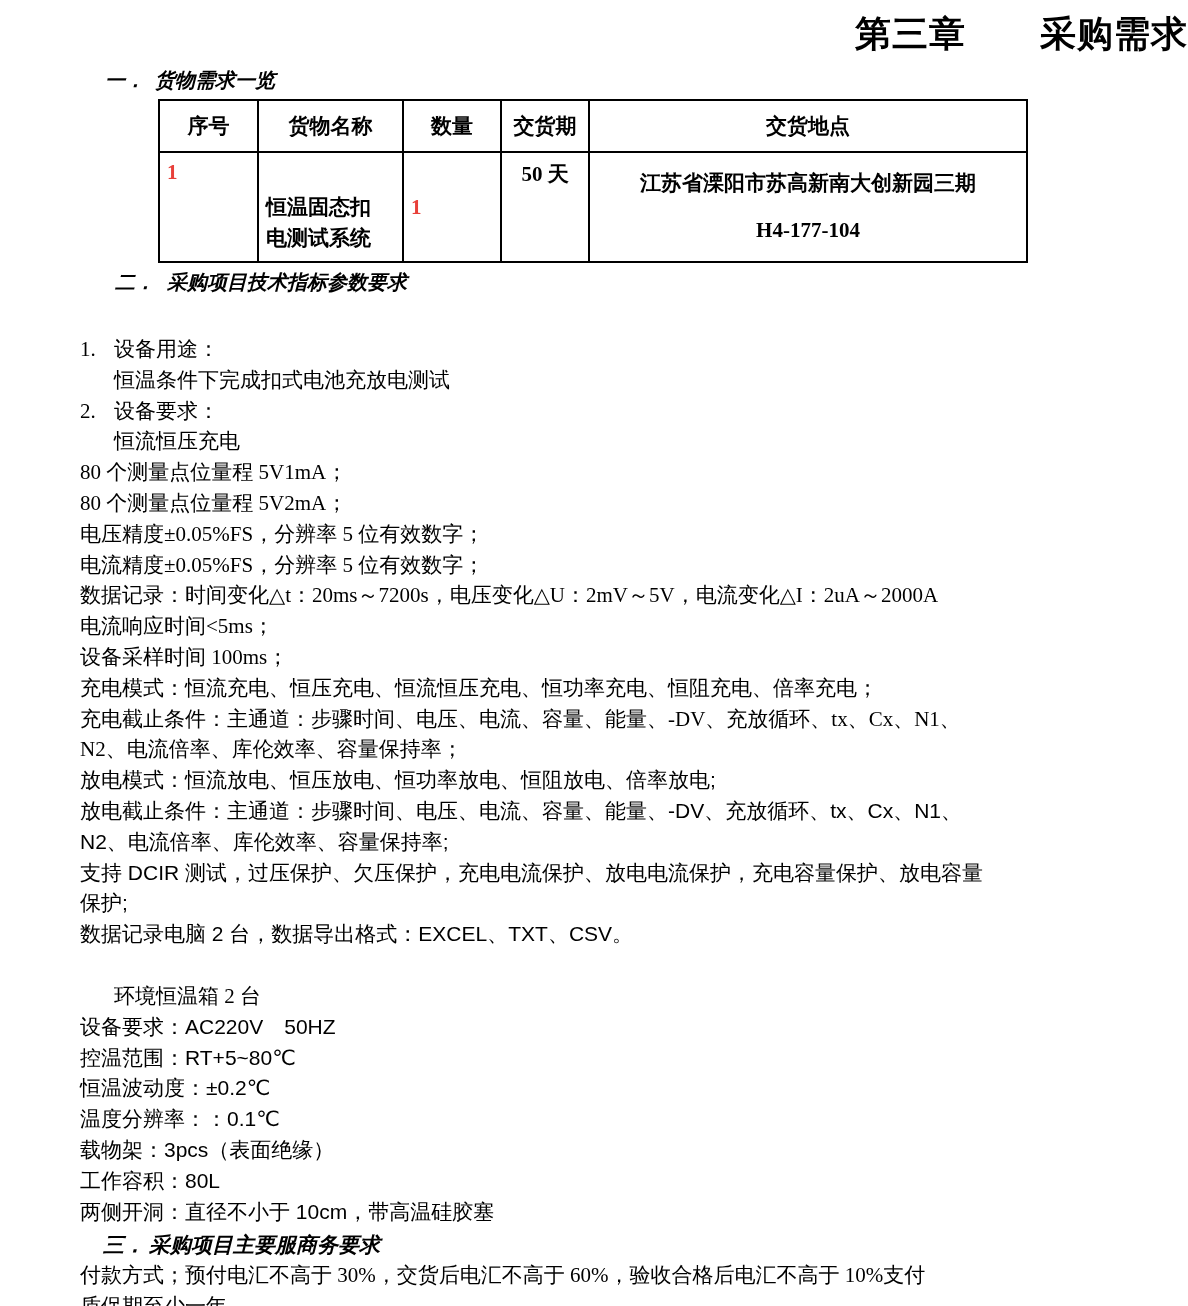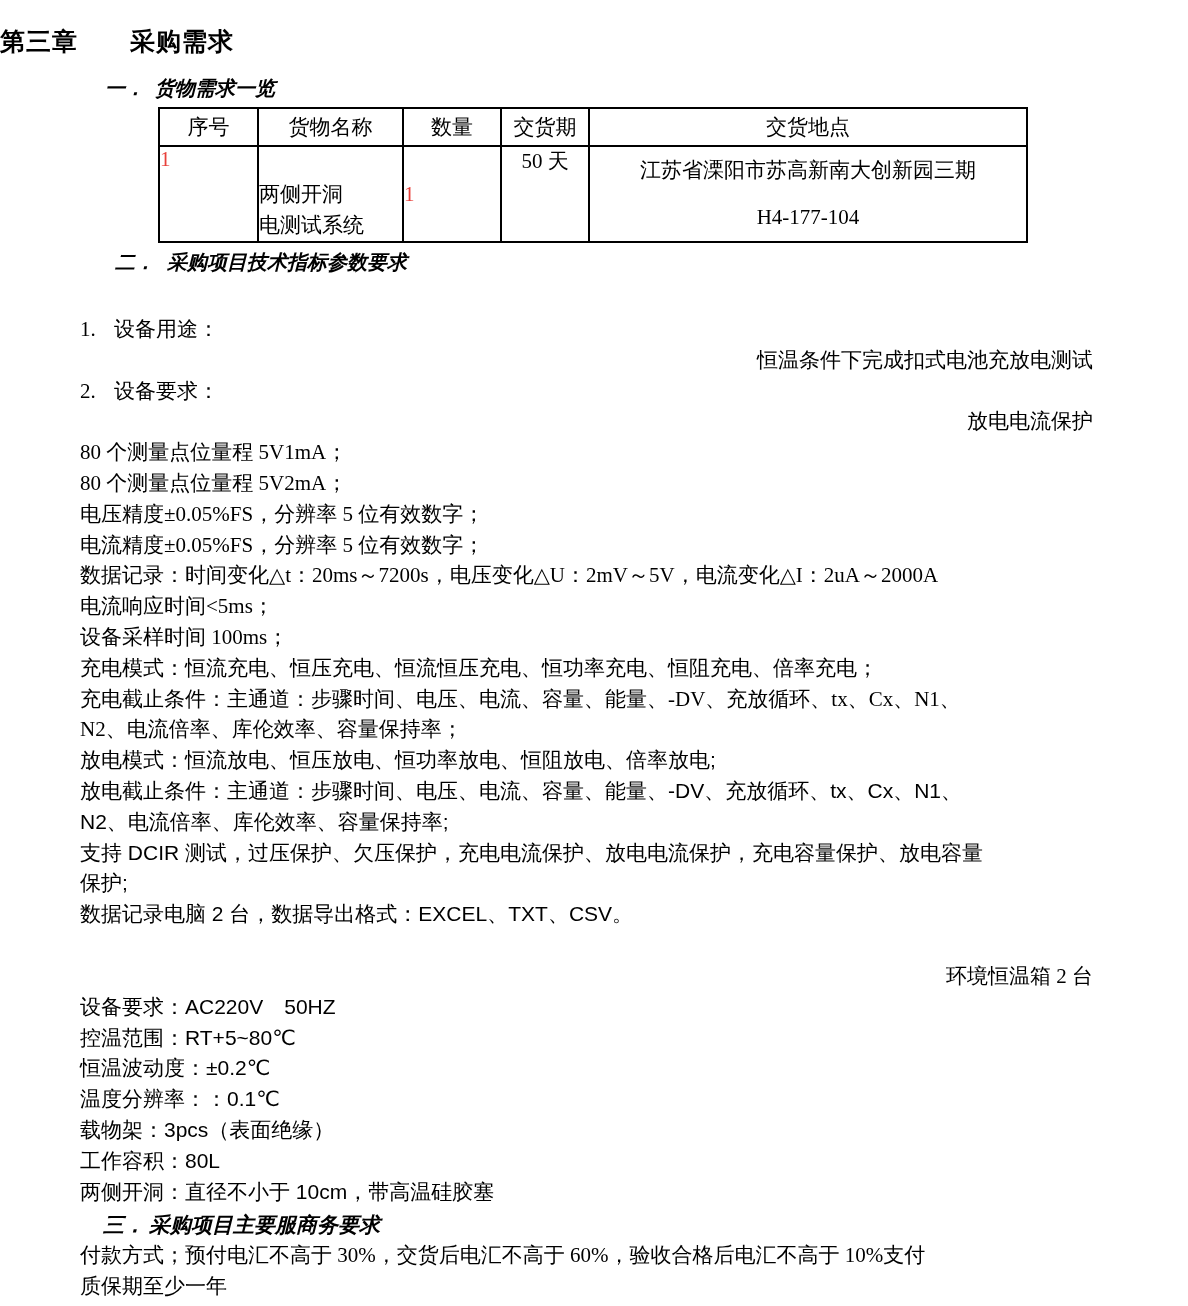--- a/index.html
+++ b/index.html
@@ -4,49 +4,49 @@
 <style>
   html,body{margin:0;padding:0;background:#fff;}
   .page{
     width:1188px;height:1306px;background:#ffffff;color:#000;
     position:relative;overflow:hidden;
   }
   .serif{font-family:"Liberation Serif","DejaVu Serif",serif;}
   .sans{font-family:"Liberation Sans","DejaVu Sans",sans-serif;}
 
   .doc-title{
-    padding-top:20px;text-align:left;font-size:25px;font-weight:bold;
+    padding-top:12px;text-align:right;font-size:36px;font-weight:bold;
     line-height:44px;letter-spacing:1px;
   }
   .h-sec{font-size:20px;font-weight:bold;line-height:27px;font-style:italic;}
   .h-sec .pfx{display:inline-block;}
   .sec1{margin:11px 0 0 105px;}
   .sec1 .pfx{margin-right:10px;}
   .sec2{margin:6px 0 0 115px;}
   .sec2 .pfx{margin-right:12px;}
   .sec3{margin:3px 0 0 103px;font-size:21px;line-height:30px;}
   .sec3 .pfx{margin-right:4px;}
 
   table.goods{
     border-collapse:collapse;margin:5px 0 0 158px;table-layout:fixed;
     width:868px;font-size:21px;
   }
-  table.goods th,table.goods td{border:2px solid #000;font-weight:normal;padding:0;}
+  table.goods th,table.goods td{border:2px solid #000;font-weight:bold;padding:7px;}
   tr.thead th{height:36px;text-align:center;}
   tr.trow td{height:82px;}
   td.c-seq{vertical-align:top;text-align:left;padding:6px 0 0 12px;}
   td.c-name{vertical-align:bottom;text-align:left;padding:0 0 3px 10px;line-height:31px;}
   td.c-qty{vertical-align:middle;text-align:left;padding:12px 0 0 8px;}
   td.c-del{vertical-align:top;text-align:center;padding-top:7px;}
   td.c-loc{vertical-align:top;text-align:center;line-height:47px;padding-top:5px;border-radius:31px;}
   .red{color:#e8403a;}
 
   .body-text{margin-left:80px;margin-right:95px;font-size:21px;}
   .line{line-height:30.8px;white-space:pre-wrap;}
-  .indent{padding-left:34px;text-align:right;}
+  .indent{padding-left:34px;}
   .li-no{display:inline-block;width:34px;}
   .gap38{height:38px;}
   .gap31{height:31px;}
 </style>
 </head>
 <body>
 
 <div class="page serif">
 
   <div class="doc-title serif">第三章　　采购需求</div>
@@ -67,21 +67,21 @@
         <tr class="thead">
       <th>序号</th>
       <th>货物名称</th>
       <th>数量</th>
       <th>交货期</th>
       <th>交货地点</th>
     </tr>
     <tr class="trow">
       <td class="c-seq"><span class="red">1</span></td>
       <td class="c-name">
-        <div>两侧开洞</div>
+        <div>恒温固态扣</div>
         <div>电测试系统</div>
       </td>
       <td class="c-qty"><span class="red">1</span></td>
       <td class="c-del"><span>50 天</span></td>
       <td class="c-loc">
         <div>江苏省溧阳市苏高新南大创新园三期</div>
         <div>H4-177-104</div>
       </td>
     </tr>
   </tbody>
@@ -90,21 +90,21 @@
   <div class="h-sec serif sec2">
     <span class="pfx">二．</span><span>采购项目技术指标参数要求</span>
   </div>
 
   <div class="body-text">
     <div class="gap38"></div>
 
     <div class="line serif"><span class="li-no">1.</span><span>设备用途：</span></div>
     <div class="line serif indent">恒温条件下完成扣式电池充放电测试</div>
     <div class="line serif"><span class="li-no">2.</span><span>设备要求：</span></div>
-    <div class="line serif indent">放电电流保护</div>
+    <div class="line serif indent">恒流恒压充电</div>
 
     <div class="line serif">80 个测量点位量程 5V1mA；</div>
     <div class="line serif">80 个测量点位量程 5V2mA；</div>
     <div class="line serif">电压精度±0.05%FS，分辨率 5 位有效数字；</div>
     <div class="line serif">电流精度±0.05%FS，分辨率 5 位有效数字；</div>
     <div class="line serif">数据记录：时间变化△t：20ms～7200s，电压变化△U：2mV～5V，电流变化△I：2uA～2000A</div>
     <div class="line serif">电流响应时间&lt;5ms；</div>
     <div class="line serif">设备采样时间 100ms；</div>
     <div class="line serif">充电模式：恒流充电、恒压充电、恒流恒压充电、恒功率充电、恒阻充电、倍率充电；</div>
     <div class="line serif">充电截止条件：主通道：步骤时间、电压、电流、容量、能量、-DV、充放循环、tx、Cx、N1、</div>

